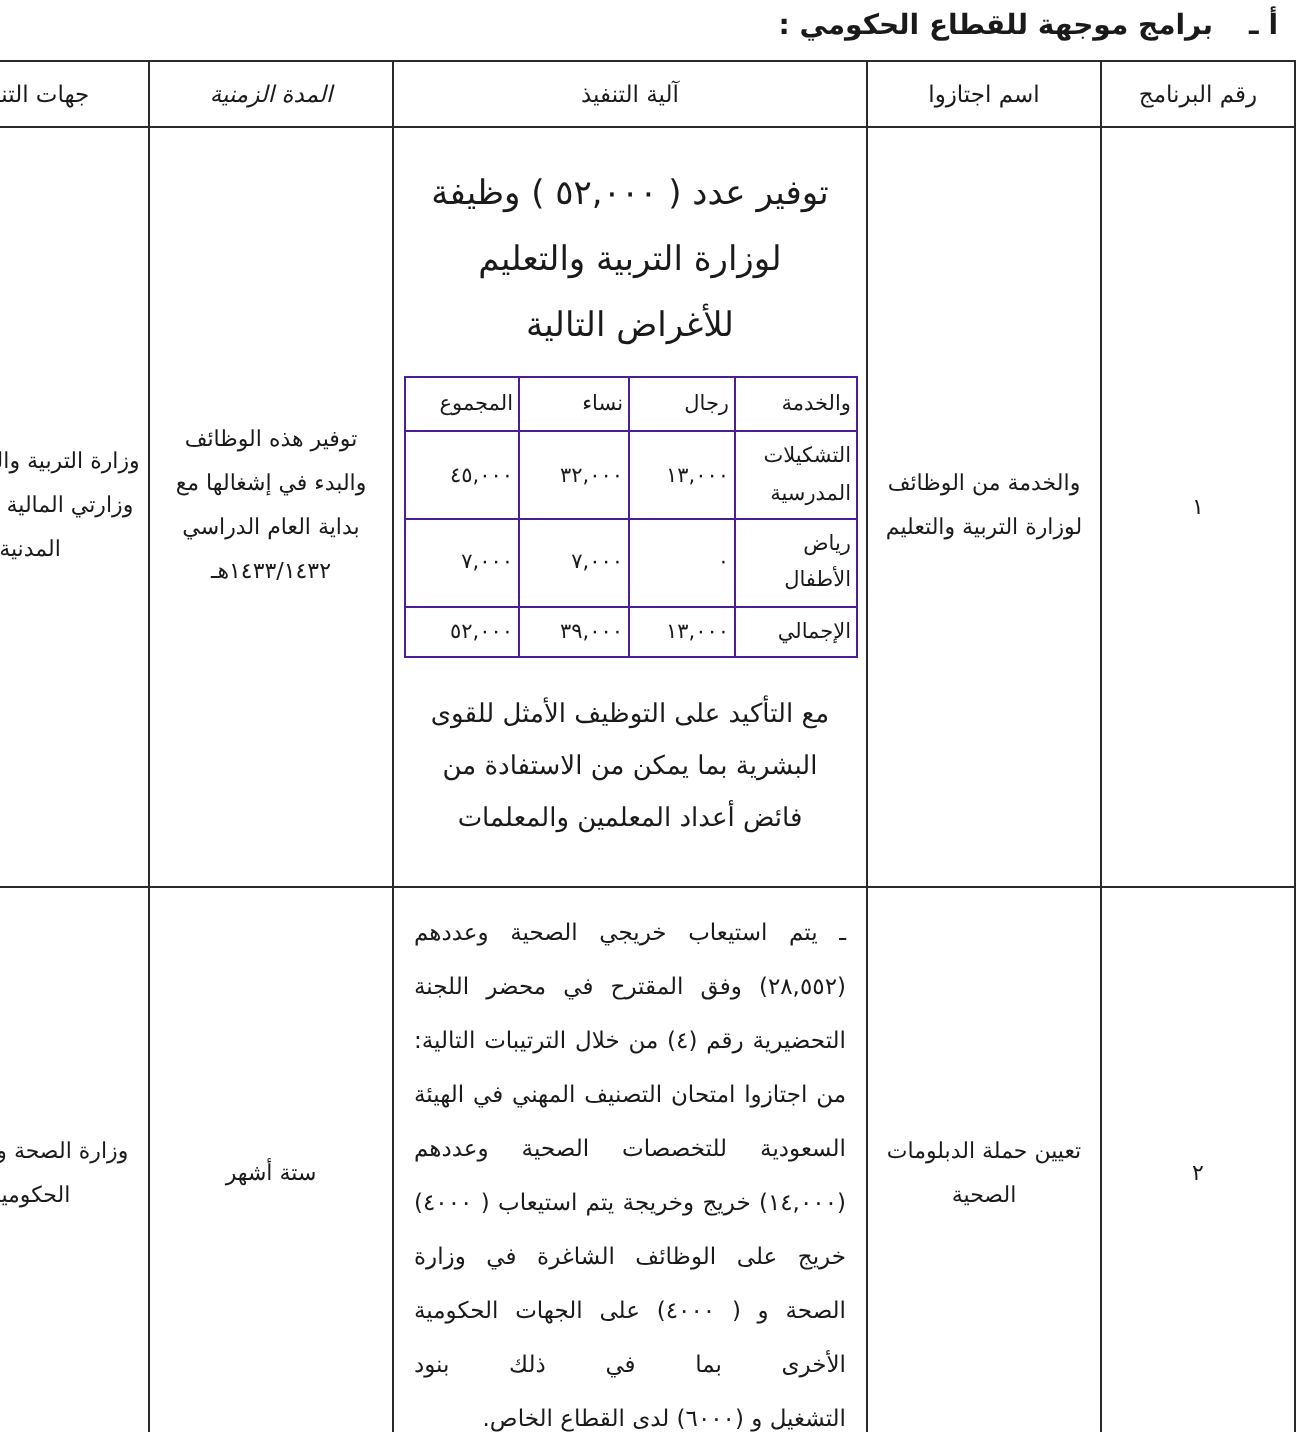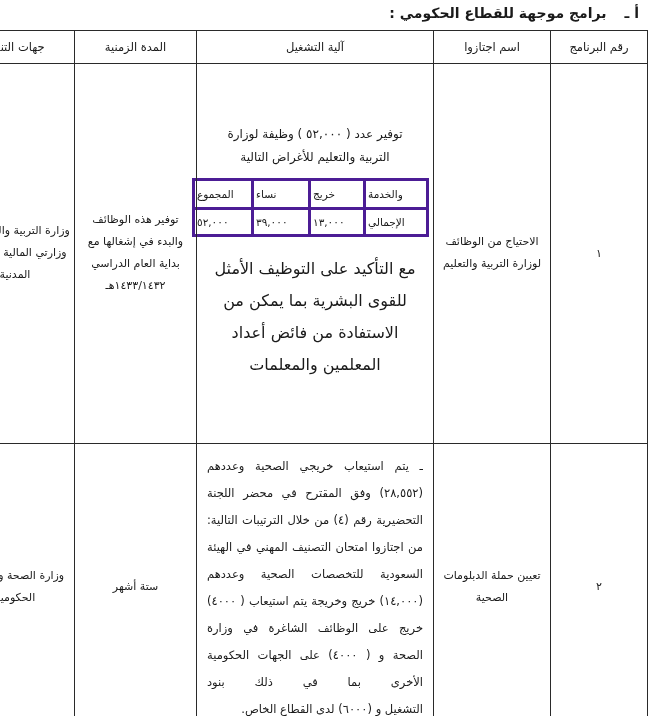--- a/index.html
+++ b/index.html
@@ -54,21 +54,21 @@
     padding: 3px 4px;
   }
   table.main > thead > tr > th {
     font-weight: normal;
     height: 26px;
     font-size: 11.5px;
   }
   .col-num    { width: 88px; }
   .col-name   { width: 108px; }
   .col-mech   { width: 228px; }
-  .col-dur    { width: 113px; }
+  .col-dur    { width: 113px; font-style: italic; }
   .col-ent    { width: 110px; }
 
   .cell-num {
     font-size: 13px;
   }
   .cell-name {
     line-height: 2.0;
     font-size: 11.5px;
   }
   .cell-dur {
@@ -79,41 +79,41 @@
     line-height: 2.0;
     font-size: 11px;
   }
   .cell-mech {
     vertical-align: top;
     padding: 6px 6px 8px 6px;
   }
   .mech-intro {
     text-align: center;
     line-height: 1.95;
-    font-size: 12px;
+    font-size: 17px;
     margin: 4px 10px 8px 10px;
   }
   .mech-note {
     text-align: center;
     line-height: 2.0;
-    font-size: 16px;
+    font-size: 13px;
     margin: 16px 6px 6px 6px;
   }
   
   table.inner {
     direction: rtl;
     border-collapse: collapse;
     margin: 0 auto;
     width: 206px;
     table-layout: fixed;
   }
   table.inner th,
   table.inner td {
-    border: 3px solid #4c1d95;
-    text-align: left;
+    border: 1px solid #4c1d95;
+    text-align: right;
     font-size: 10.5px;
     font-weight: normal;
     padding: 3px 2px;
     line-height: 1.75;
   }
   table.inner th { height: 20px; }
   table.inner .ic0 { width: 56px; }
   table.inner .ic1 { width: 48px; }
   table.inner .ic2 { width: 50px; margin-top: 23px; }
   table.inner .ic3 { width: 52px; }
@@ -138,42 +138,54 @@
 
   <div class="doc-heading">
     <span class="marker">أ ـ</span><span>برامج موجهة للقطاع الحكومي :</span>
   </div>
 
   <table class="main">
     <thead>
       <tr>
         <th class="col-num">رقم البرنامج</th>
         <th class="col-name">اسم اجتازوا</th>
-        <th class="col-mech">آلية التشغيل</th>
+        <th class="col-mech">آلية التنفيذ</th>
         <th class="col-dur">المدة الزمنية</th>
         <th class="col-ent">جهات التنفيذ</th>
       </tr>
     </thead>
     <tbody>
 
       <tr style="height:380px;">
         <td class="cell-num">١</td>
-        <td class="cell-name">الاحتياج من الوظائف لوزارة التربية والتعليم</td>
+        <td class="cell-name">والخدمة من الوظائف لوزارة التربية والتعليم</td>
         <td class="cell-mech">
           <div class="mech-intro">توفير عدد ( ٥٢,٠٠٠ ) وظيفة لوزارة التربية والتعليم للأغراض التالية</div>
           <table class="inner">
             <thead>
               <tr>
                 <th class="ic0">والخدمة</th>
-                <th class="ic1">خريج</th>
+                <th class="ic1">رجال</th>
                 <th class="ic2">نساء</th>
                 <th class="ic3">المجموع</th>
               </tr>
             </thead>
             <tbody>
+              <tr>
+                <td>التشكيلات المدرسية</td>
+                <td>١٣,٠٠٠</td>
+                <td>٣٢,٠٠٠</td>
+                <td>٤٥,٠٠٠</td>
+              </tr>
+              <tr>
+                <td>رياض الأطفال</td>
+                <td>٠</td>
+                <td>٧,٠٠٠</td>
+                <td>٧,٠٠٠</td>
+              </tr>
               <tr>
                 <td>الإجمالي</td>
                 <td>١٣,٠٠٠</td>
                 <td>٣٩,٠٠٠</td>
                 <td>٥٢,٠٠٠</td>
               </tr>
             </tbody>
           </table>
           <div class="mech-note">مع التأكيد على التوظيف الأمثل للقوى البشرية بما يمكن من الاستفادة من فائض أعداد المعلمين والمعلمات</div>
         </td>

